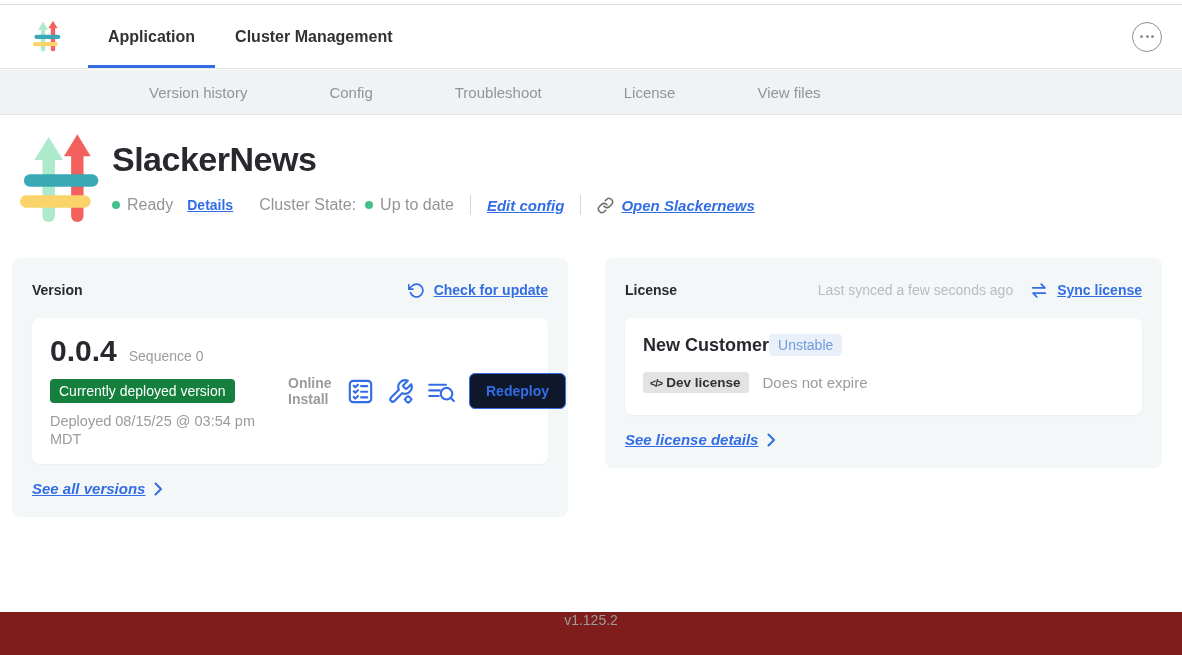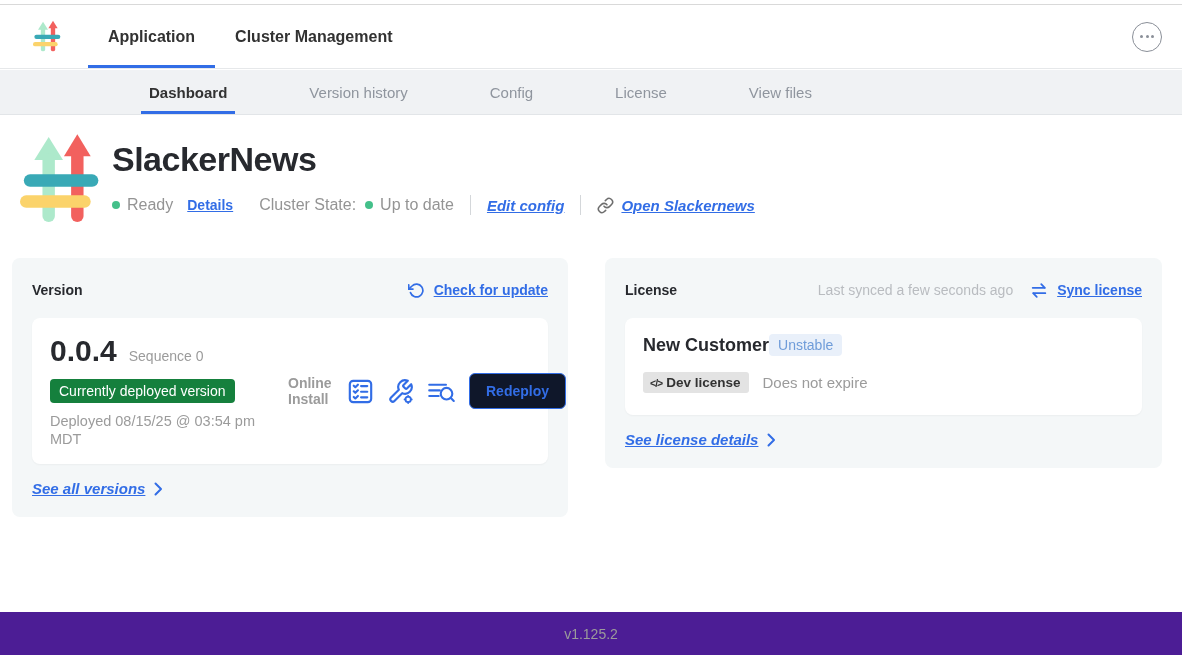--- a/index.html
+++ b/index.html
@@ -114,21 +114,21 @@
     background: #e3e3e3; color: #323232; font-size: 13.5px; font-weight: 700;
     padding: 3px 9px 3px 7px; border-radius: 3px; display: flex; align-items: center; gap: 4px;
   }
   .devlic-badge .code-glyph { font-size: 10.5px; font-weight: 700; letter-spacing: -1px; }
   .no-expire { font-size: 15px; color: #9b9b9b; }
   .lic-inner { padding-bottom: 22px; }
 
   
   .footer {
     position: absolute; bottom: 0; left: 0; right: 0; height: 43px;
-    background: #4c1d95; display: flex; align-items: center; justify-content: center;
+    background: #7f1d1d; display: flex; justify-content: center;
   }
   .footer-ver { font-size: 14px; color: #9b9b9b; }
 
   svg { display: block; }
 </style>
 </head>
 <body>
 
 <div class="top-line"></div>
 
@@ -149,23 +149,23 @@
   </nav>
   <div class="header-spacer"></div>
   <div class="ellipsis-btn">
     <i></i>
       <i></i>
       <i></i>
   </div>
 </header>
 
 <nav class="subnav">
-  <div class="subnav-tab active">Dashboard</div>
   <div class="subnav-tab">Version history</div>
   <div class="subnav-tab">Config</div>
+  <div class="subnav-tab">Troubleshoot</div>
   <div class="subnav-tab">License</div>
   <div class="subnav-tab">View files</div>
 </nav>
 
 <section class="hero">
   <span class="hero-logo">
     <svg width="86" height="94" viewBox="0 0 90 98">
       <polygon points="30,3 15,27 45,27" fill="#ade9cb"></polygon>
       <rect x="23.5" y="20" width="13" height="72" rx="6.5" fill="#ade9cb"></rect>
       <polygon points="60,0 46,23 74,23" fill="#f2615e"></polygon>

